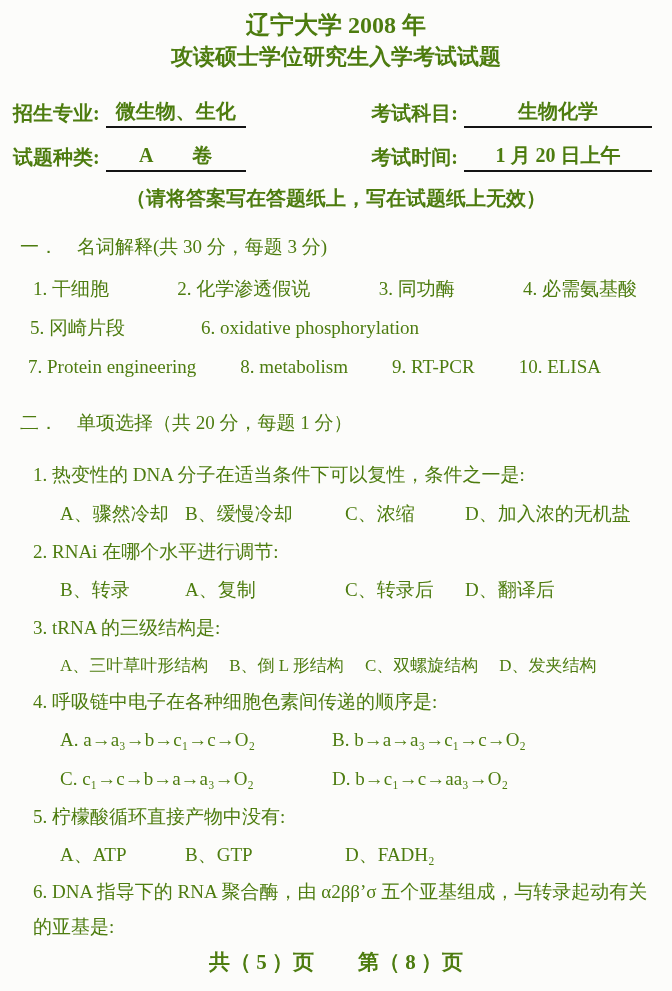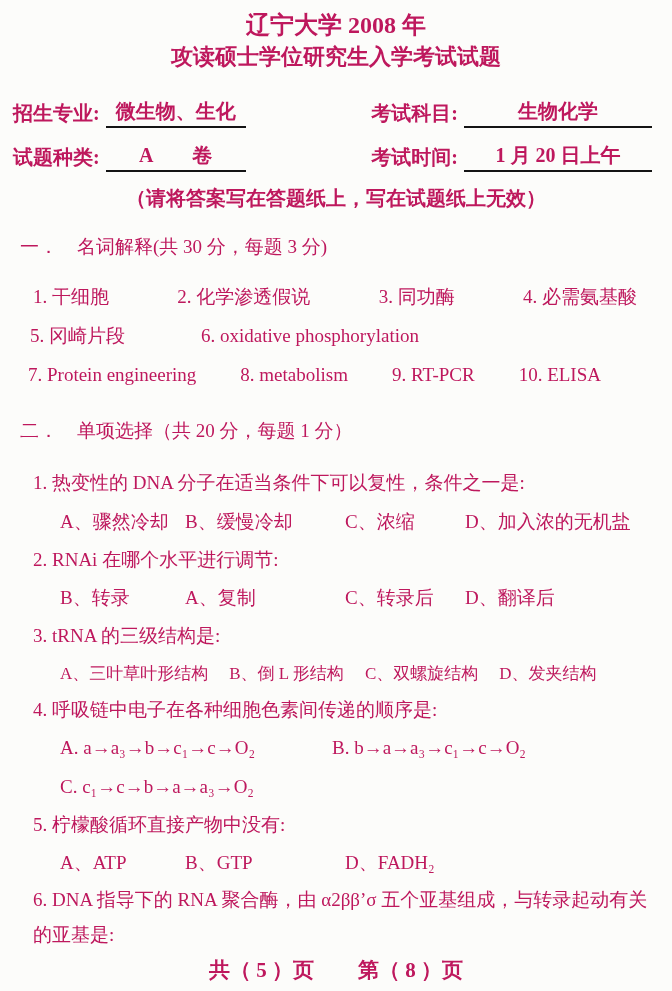--- a/index.html
+++ b/index.html
@@ -5,21 +5,21 @@
   html, body {
     margin: 0;
     padding: 0;
     background: #ffffff;
   }
   .page {
     position: relative;
     width: 672px;
     height: 991px;
     background: #fcfcfa;
-    color: #be185d;
+    color: #4d7c0f;
     font-family: "Liberation Serif", "DejaVu Serif", serif;
     overflow: hidden;
     box-sizing: border-box;
     padding-top: 10px;
   }
   .title {
     text-align: center;
     font-weight: 700;
     white-space: pre;
   }
@@ -63,21 +63,21 @@
   }
   .sec1 { margin-top: 22px; }
   .sec2 { margin-top: 30px; }
 
   .terms {
     display: flex;
     font-size: 19px;
     line-height: 26px;
     white-space: pre;
   }
-  .terms-r1 { margin: 24px 0 0 33px; width: 604px; justify-content: space-between; }
+  .terms-r1 { margin: 16px 0 0 33px; width: 604px; justify-content: space-between; }
   .terms-r2 { margin: 13px 0 0 30px; gap: 76px; }
   .terms-r3 { margin: 13px 0 16px 28px; gap: 44px; }
 
   .stem {
     margin-left: 33px;
     font-size: 19px;
     line-height: 26px;
     white-space: pre;
   }
   .opts {
@@ -186,20 +186,21 @@
     <span>D、发夹结构</span>
   </div>
 
   <div class="stem mt10">4. 呼吸链中电子在各种细胞色素间传递的顺序是:</div>
   <div class="opts opts-two mt12">
     <span>A. a→a₃→b→c₁→c→O₂</span>
     <span>B. b→a→a₃→c₁→c→O₂</span>
   </div>
   <div class="opts opts-two mt13">
     <span>C. c₁→c→b→a→a₃→O₂</span>
+    <span>D. b→c₁→c→aa₃→O₂</span>
   </div>
 
   <div class="stem mt12">5. 柠檬酸循环直接产物中没有:</div>
   <div class="opts opts-cols mt12">
     <span>A、ATP</span>
     <span>B、GTP</span>
     <span>D、FADH₂</span>
   </div>
 
   <div class="stem mt11">6. DNA 指导下的 RNA 聚合酶，由 α2ββ’σ 五个亚基组成，与转录起动有关</div>

